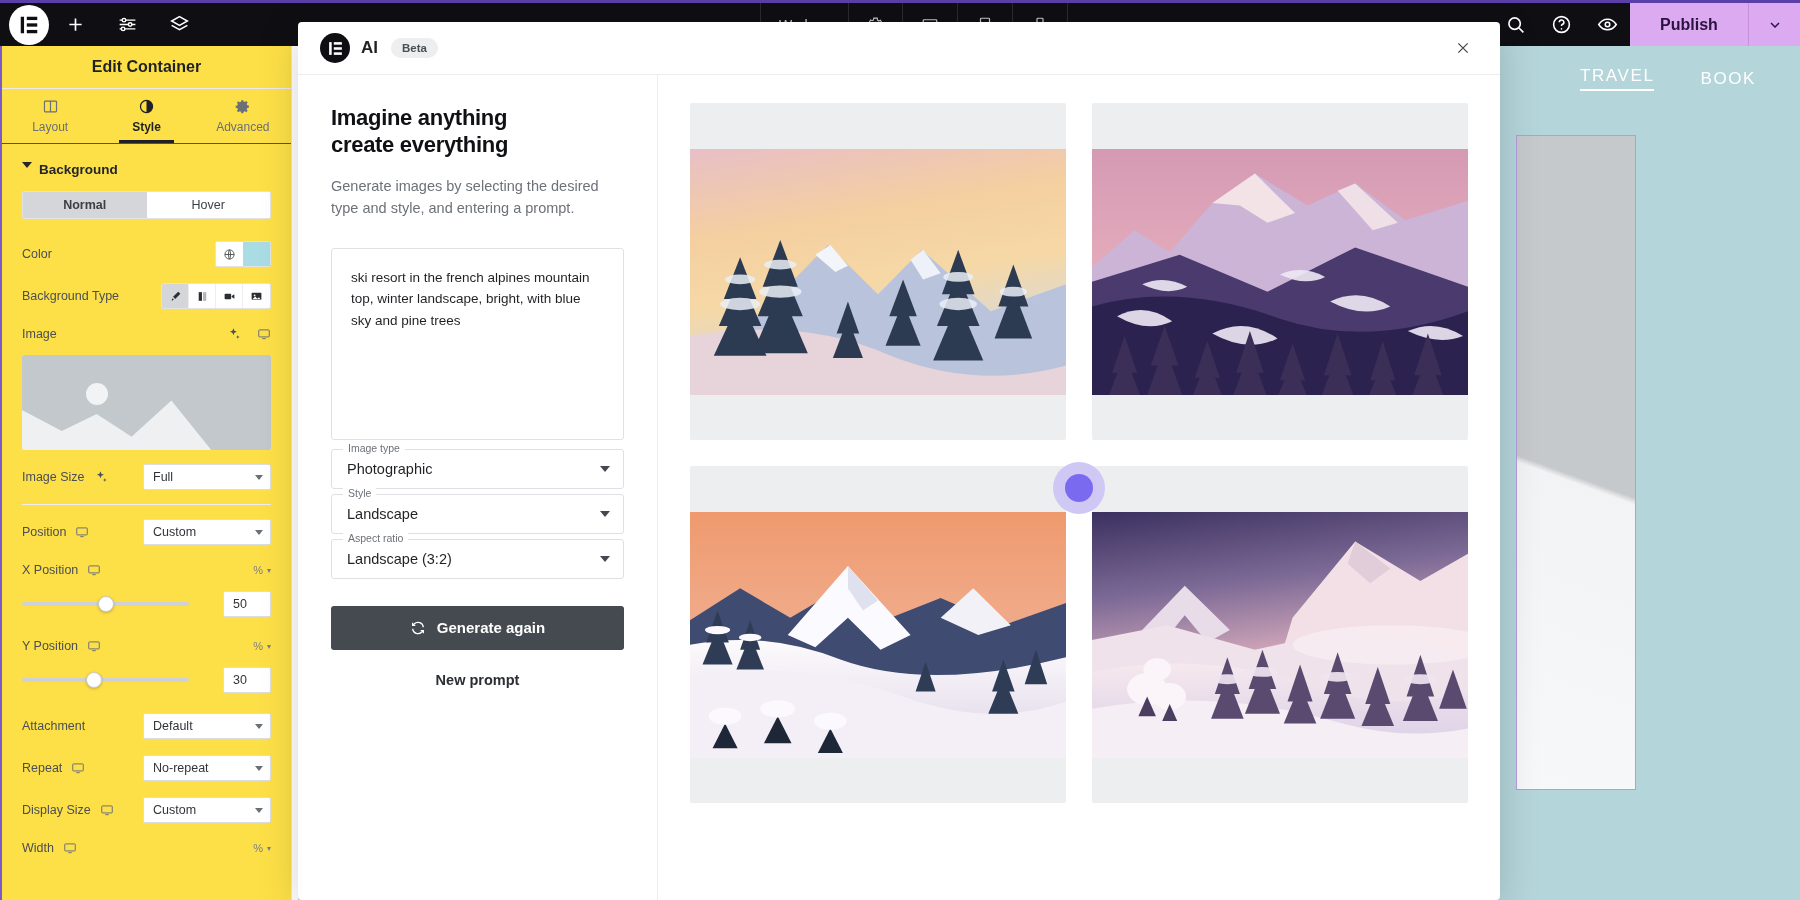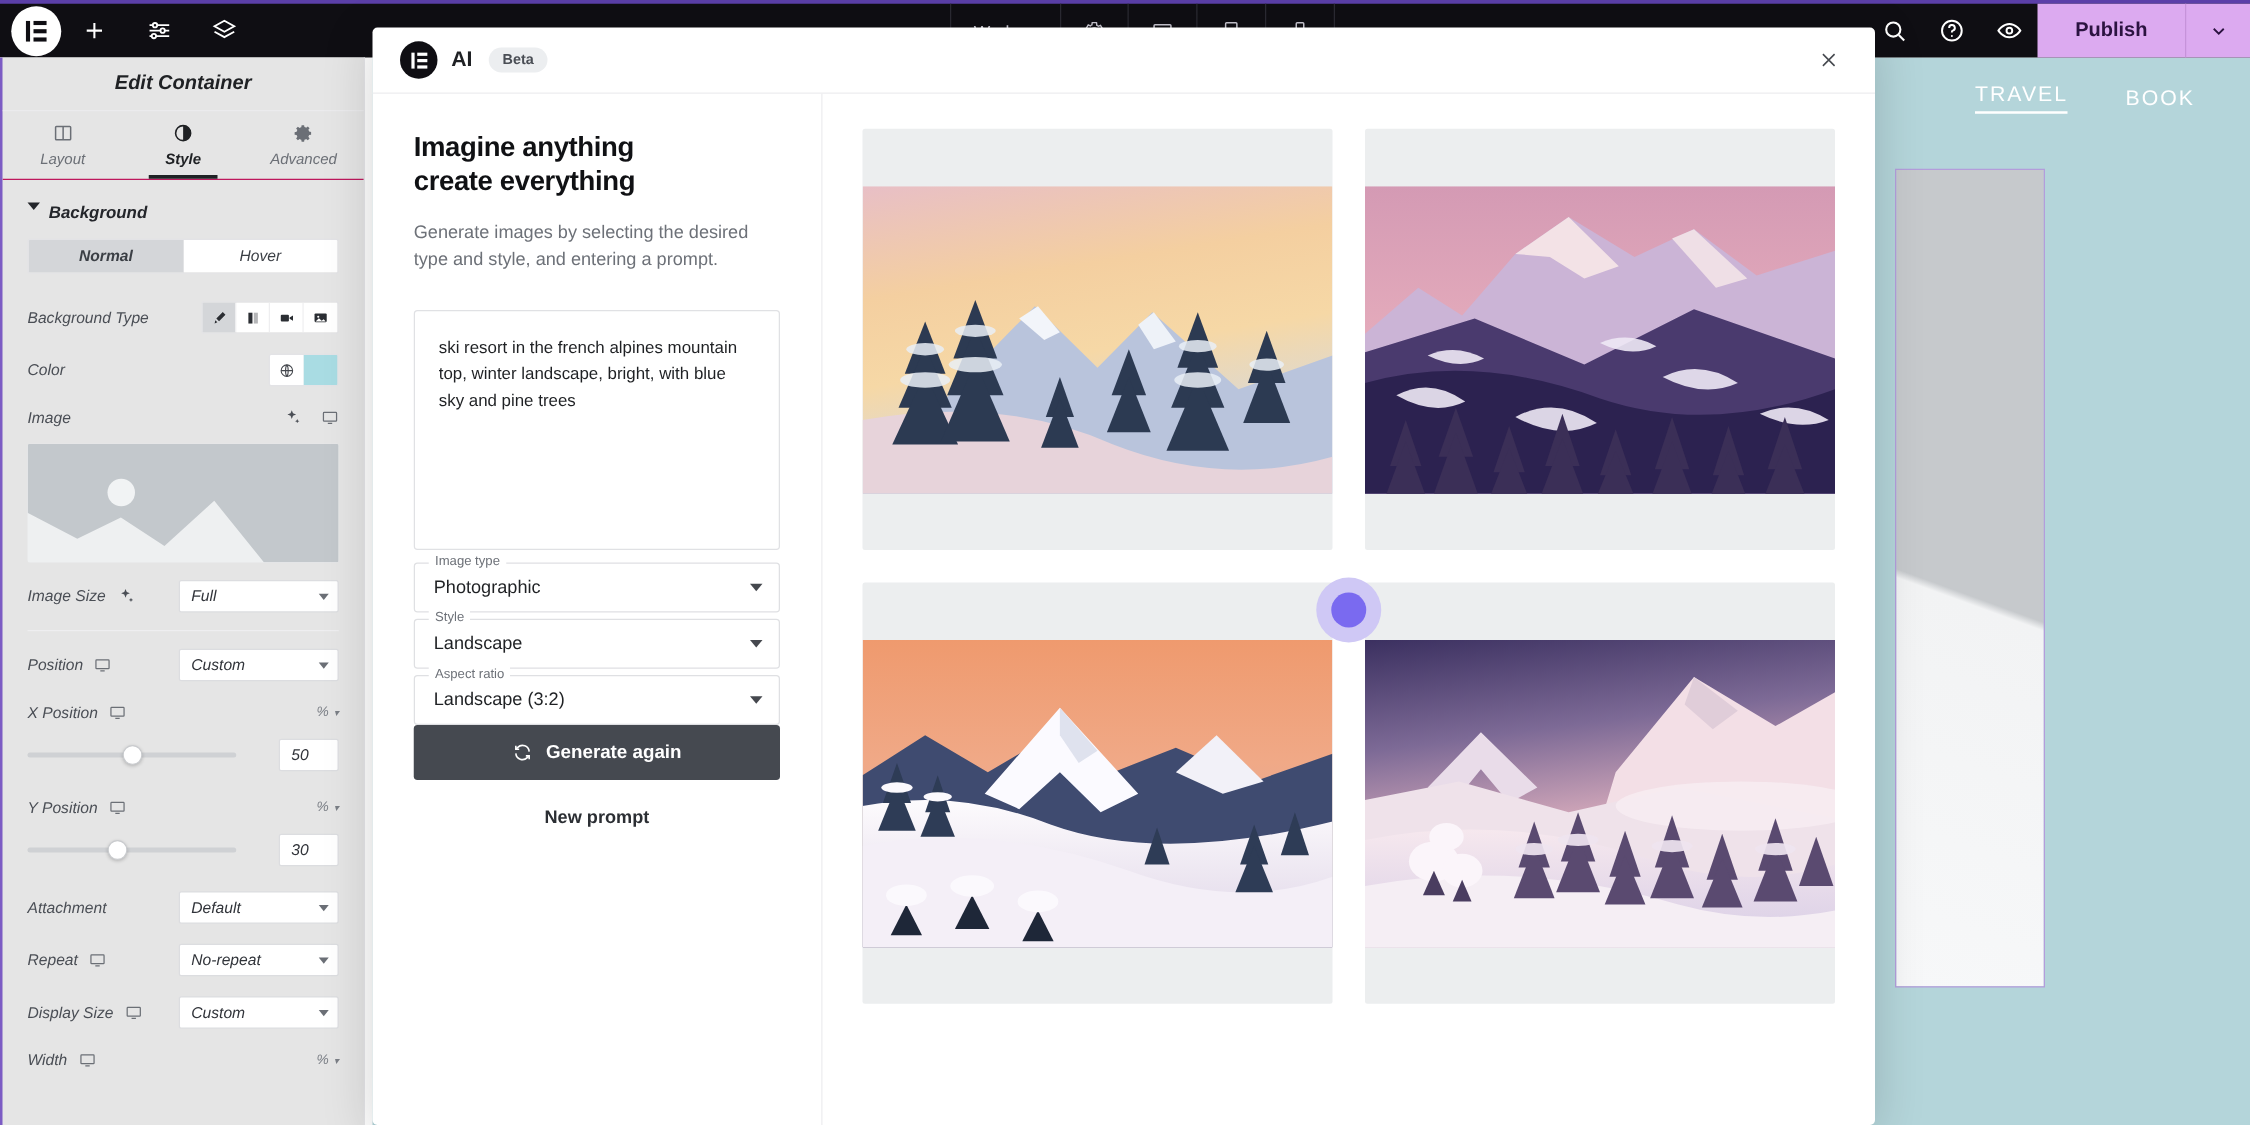--- a/index.html
+++ b/index.html
@@ -70,24 +70,23 @@
   }
   .publish-caret {
     height: 43px; width: 52px; background: #dcaaf0; color: #2b1340;
     display: flex; align-items: center; justify-content: center;
     border-left: 1px solid #c693da; cursor: pointer;
   }
 
   
   .panel {
     position: absolute; left: 0; top: 46px; width: 292px; height: 854px;
-    background: #e5e5e5; border-right: 1px solid #e6e6e9;
+    background: #fde047; border-right: 1px solid #e6e6e9;
     border-left: 2px solid #7c5cc4;
     overflow: hidden;
-    font-style: italic;
   }
   .panel-title {
     height: 43px; display: flex; align-items: center; justify-content: center;
     font-size: 16px; font-weight: 700; color: #1f2124;
     border-bottom: 1px solid #ebebed;
   }
   .panel-tabs { display: flex; height: 55px; border-bottom: 1px solid #be185d; }
   .ptab {
     flex: 1; display: flex; flex-direction: column; align-items: center;
     justify-content: center; gap: 5px; cursor: pointer;
@@ -234,21 +233,21 @@
     height: 40px; border: 1px solid #dfe0e3; border-radius: 3px;
     display: flex; align-items: center; justify-content: space-between;
     padding: 0 13px 0 15px; font-size: 14.5px; color: #1f2124;
     background: #fff; cursor: pointer;
   }
   .field-ctl .cd {
     width: 0; height: 0; border-left: 5px solid transparent;
     border-right: 5px solid transparent; border-top: 6px solid #45484e;
   }
   .gen-btn {
-    height: 44px; background: #454950; color: #fff;
+    margin-top: 27px; height: 44px; background: #454950; color: #fff;
     display: flex; align-items: center; justify-content: center; gap: 11px;
     font-size: 15px; font-weight: 700; border-radius: 3px; cursor: pointer;
   }
   .gen-btn svg { width: 16px; height: 16px; stroke: #fff; fill: none; }
   .newprompt {
     margin-top: 22px; text-align: center; font-size: 14.5px; font-weight: 700;
     color: #2b2e33; cursor: pointer;
   }
   .mb-right { flex: 1; padding: 28px 32px; position: relative; overflow: hidden; }
   .grid {
@@ -400,20 +399,35 @@
       <span>Background</span>
     </div>
 
     <div class="normhover">
       <div class="nh active">Normal</div>
       <div class="nh">Hover</div>
     </div>
 
     <div class="row">
       <div class="row-label">
+          <span>Color</span>
+        </div>
+      <div class="colorgrp">
+        <div class="cg">
+          <svg viewBox="0 0 24 24" width="13" height="13" stroke="#45484e" fill="none" stroke-width="1.6">
+              <circle cx="12" cy="12" r="8.5"></circle>
+              <path d="M3.5 12h17M12 3.5c2.6 2.6 2.6 14.4 0 17M12 3.5c-2.6 2.6-2.6 14.4 0 17"></path>
+            </svg>
+        </div>
+        <div class="swatch"></div>
+      </div>
+    </div>
+
+    <div class="row">
+      <div class="row-label">
           <span>Background Type</span>
         </div>
       <div class="btype">
         <div class="bt active">
           <svg viewBox="0 0 24 24">
               <path d="M17 3l4 4-9.5 9.5-4-4L17 3zM6 15l3 3-4 2 1-5z"></path>
             </svg>
         </div>
         <div class="bt">
           <svg viewBox="0 0 24 24">
@@ -427,35 +441,20 @@
               <path d="M16 11l5-3v8l-5-3z"></path>
             </svg>
         </div>
         <div class="bt">
           <svg viewBox="0 0 24 24">
               <rect x="3" y="5" width="18" height="13" rx="1.6"></rect>
               <circle cx="8.5" cy="10" r="1.6" fill="#fff"></circle>
               <path d="M4.5 17l5-5 4 4 3-2.5 3 3.5z" fill="#fff"></path>
             </svg>
         </div>
-      </div>
-    </div>
-
-    <div class="row">
-      <div class="row-label">
-          <span>Color</span>
-        </div>
-      <div class="colorgrp">
-        <div class="cg">
-          <svg viewBox="0 0 24 24" width="13" height="13" stroke="#45484e" fill="none" stroke-width="1.6">
-              <circle cx="12" cy="12" r="8.5"></circle>
-              <path d="M3.5 12h17M12 3.5c2.6 2.6 2.6 14.4 0 17M12 3.5c-2.6 2.6-2.6 14.4 0 17"></path>
-            </svg>
-        </div>
-        <div class="swatch"></div>
       </div>
     </div>
 
     <div class="row">
       <div class="row-label">
           <span>Image</span>
         </div>
       <div style="display:flex;align-items:center;gap:16px">
         <svg class="spark" viewBox="0 0 24 24">
             <path d="M11 2l1.7 4.3L17 8l-4.3 1.7L11 14l-1.7-4.3L5 8l4.3-1.7L11 2zM18.5 14l.9 2.2 2.1.8-2.1.8-.9 2.2-.9-2.2-2.1-.8 2.1-.8.9-2.2z"></path>

